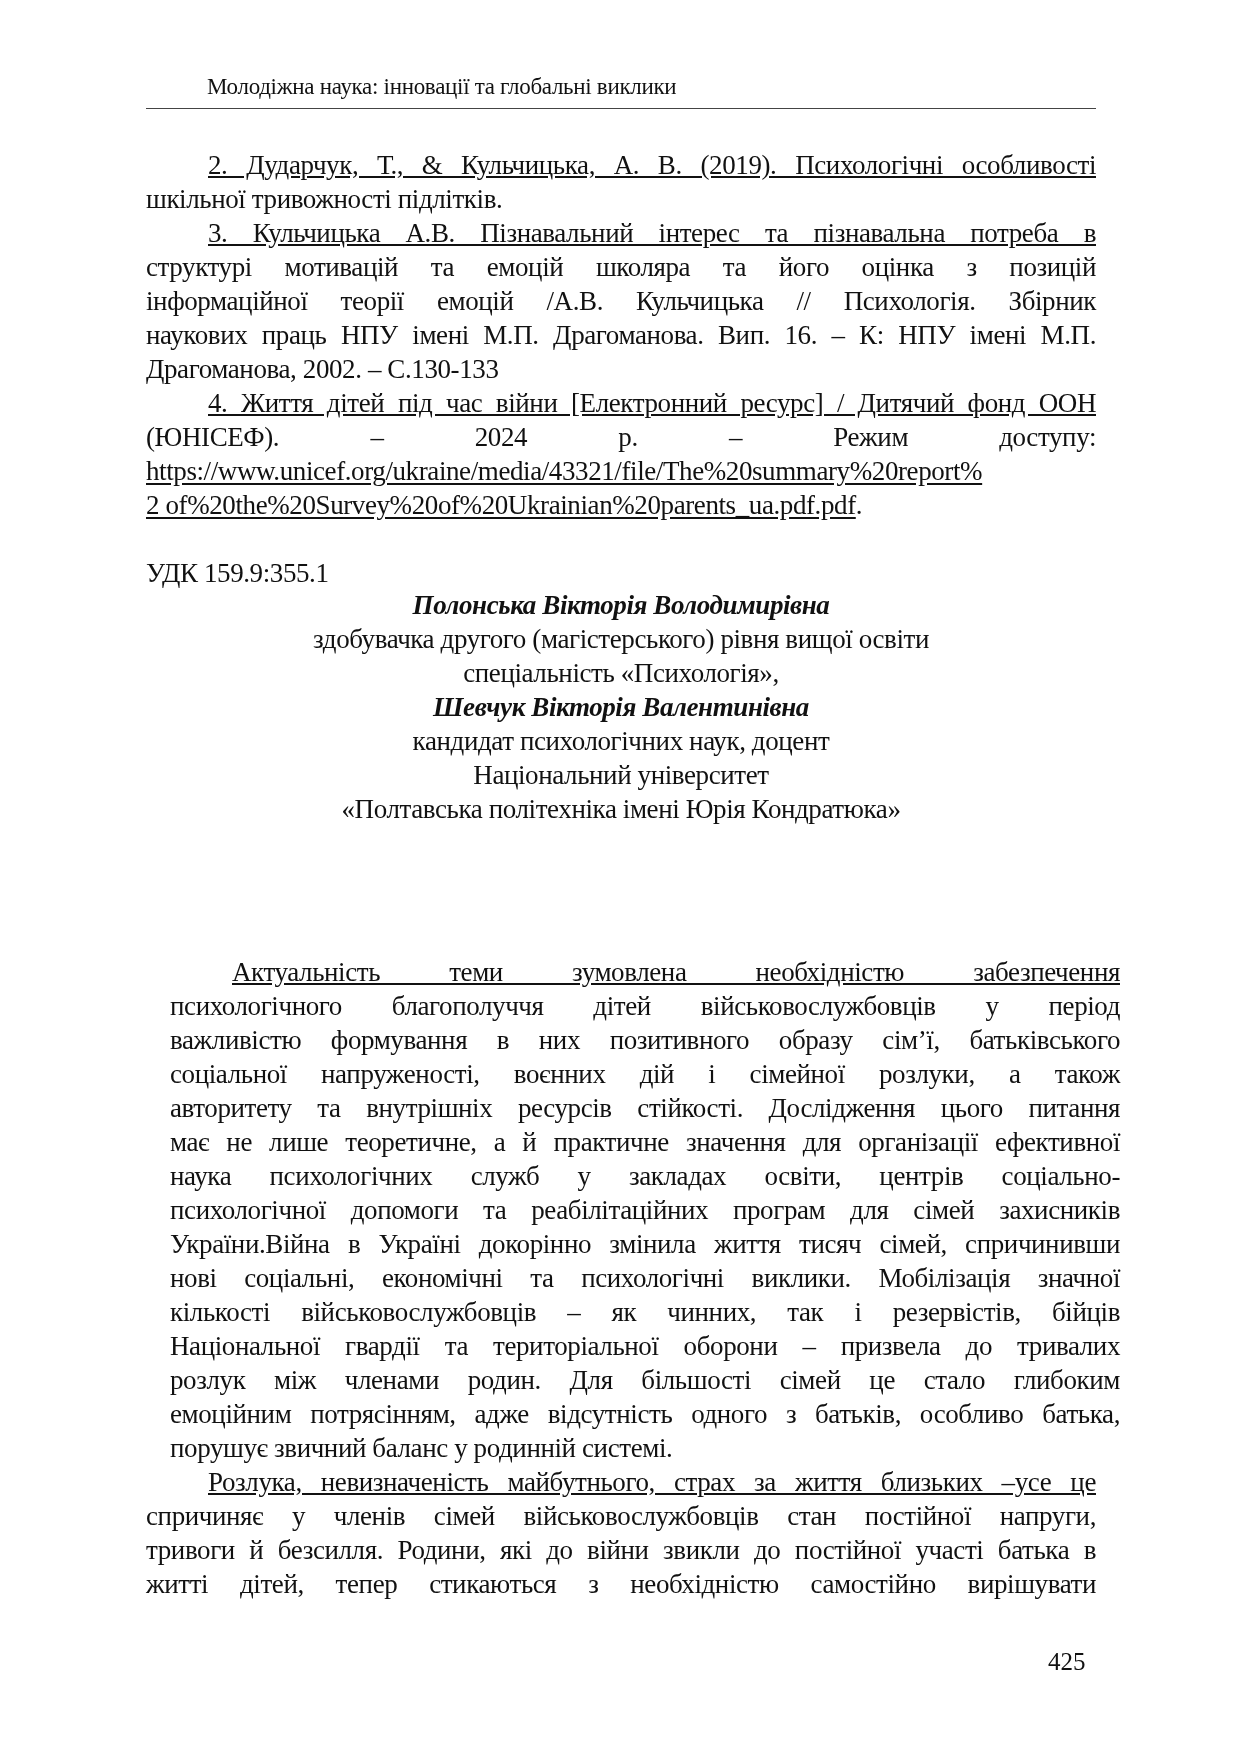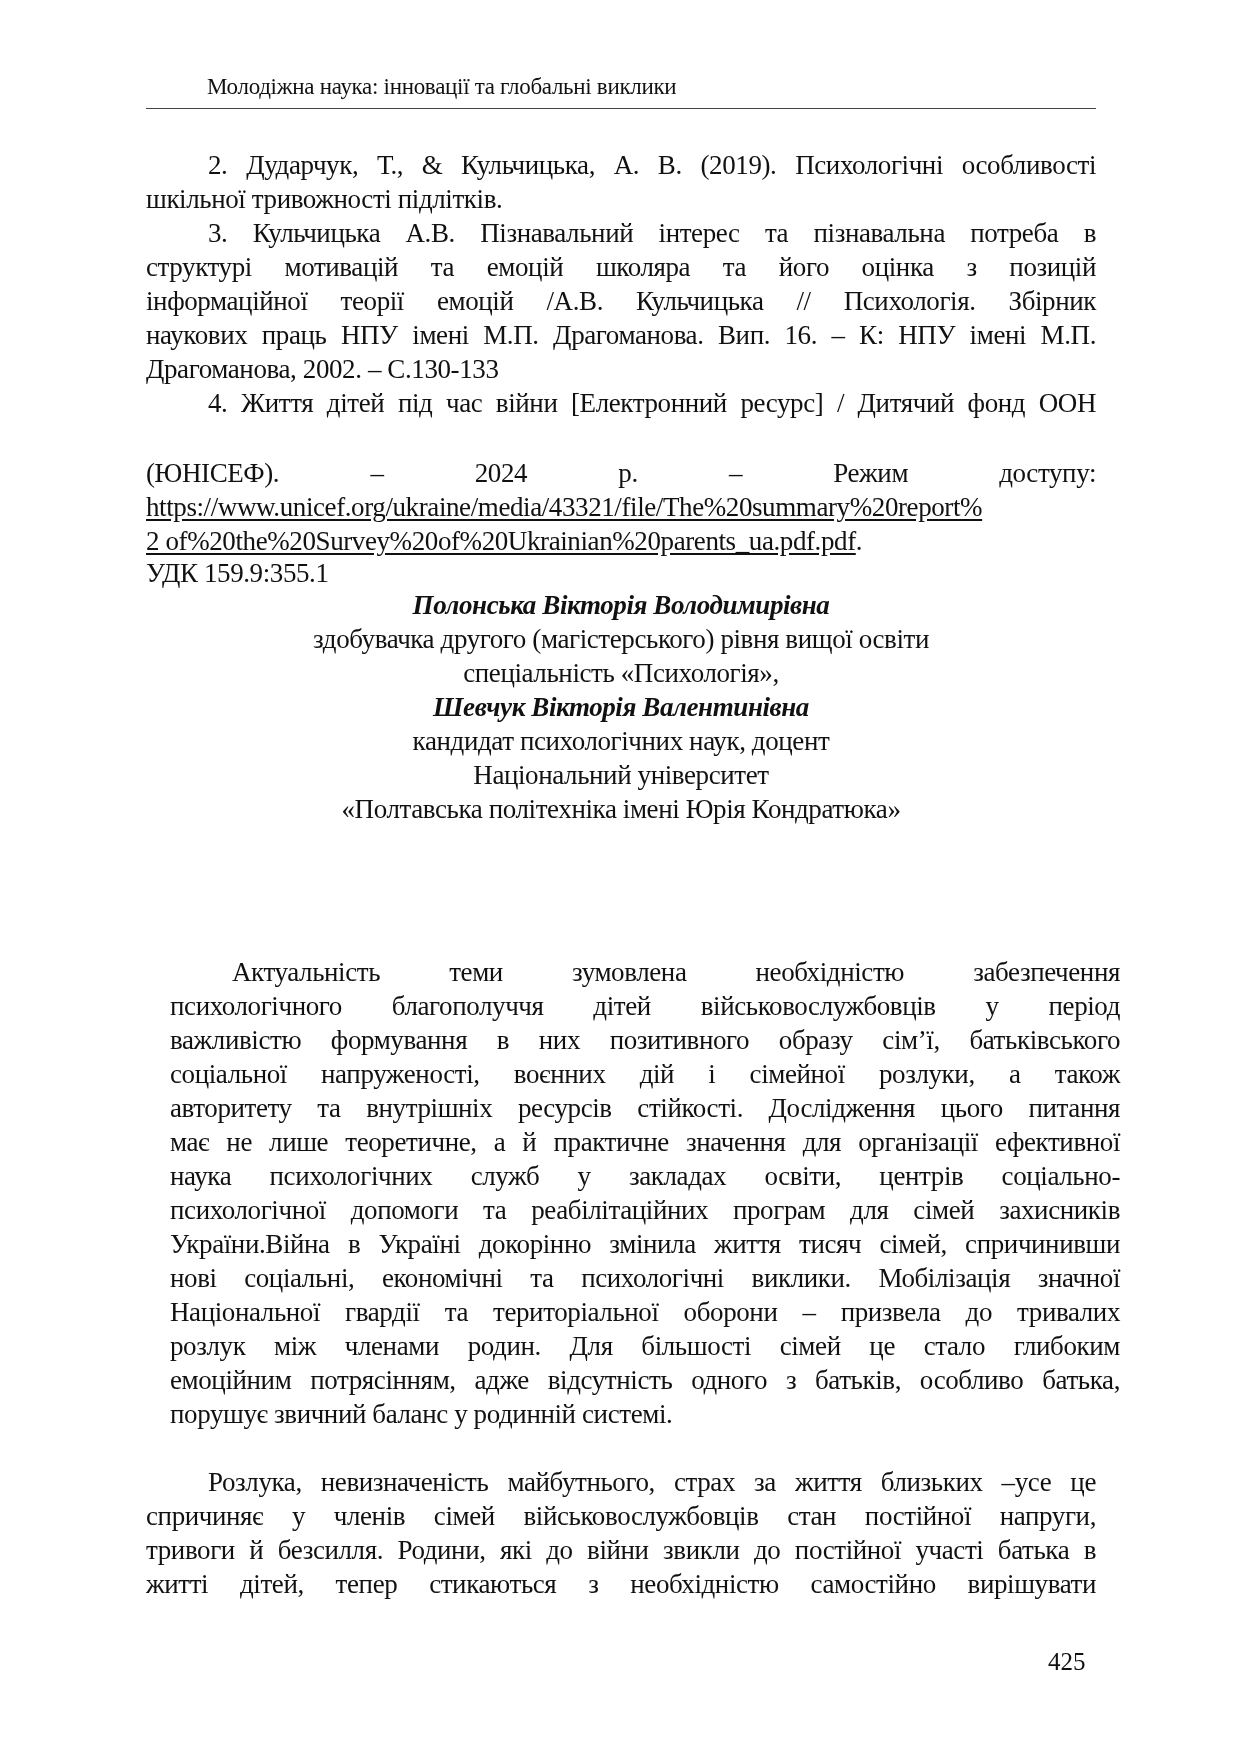--- a/index.html
+++ b/index.html
@@ -5,21 +5,21 @@
   html, body { margin: 0; padding: 0; background: #ffffff; }
   body { width: 1240px; height: 1754px; position: relative; overflow: hidden;
          font-family: "Liberation Serif", "DejaVu Serif", serif; color: #111; }
   .page { position: absolute; left: 0; top: 0; width: 1240px; height: 1754px; }
   .header-text { position: absolute; left: 207px; top: 74px; font-size: 23px; letter-spacing: -0.3px; }
   .header-rule { position: absolute; left: 146px; top: 108px; width: 950px; height: 0; border-top: 1.5px solid #444; }
   .block { position: absolute; left: 146px; width: 950px; }
   .line { display: block; height: 34px; line-height: 34px; font-size: 27px; white-space: nowrap;
           text-align: justify; text-align-last: justify; letter-spacing: -0.4px; }
   .line.last { text-align-last: left; }
-  .line.indent { padding-left: 62px; }
+  .line.indent { padding-left: 62px; text-decoration: underline; }
   .center { text-align: left; text-align-last: center; }
   .bi { font-weight: bold; font-style: italic; }
   .title { font-weight: bold; font-size: 27px; }
   a.link { color: #111; text-decoration: underline; text-underline-offset: 3px; }
   .page-num { position: absolute; left: 1048px; top: 1648px; font-size: 25px; }
 </style>
 </head>
 <body>
 
 <div class="page">
@@ -35,21 +35,21 @@
   <div class="block" style="top:216px;">
     <span class="line indent">3. Кульчицька А.В. Пізнавальний інтерес та пізнавальна потреба в</span>
     <span class="line">структурі мотивацій та емоцій школяра та його оцінка з позицій</span>
     <span class="line">інформаційної теорії емоцій /А.В. Кульчицька // Психологія. Збірник</span>
     <span class="line">наукових праць НПУ імені М.П. Драгоманова. Вип. 16. – К: НПУ імені М.П.</span>
     <span class="line last">Драгоманова, 2002. – С.130-133</span>
   </div>
 
   <div class="block" style="top:386px;">
     <span class="line indent">4. Життя дітей під час війни [Електронний ресурс] / Дитячий фонд ООН</span>
-    <span class="line" style="word-spacing:0;margin-top:36px;">
+    <span class="line" style="word-spacing:0;">
       <span style="white-space:pre;">(ЮНІСЕФ).    –    2024    р.    –    Режим    доступу:</span>
     </span>
     <span class="line">
       <a class="link">https://www.unicef.org/ukraine/media/43321/file/The%20summary%20report%</a>
     </span>
     <span class="line last"><a class="link">2 of%20the%20Survey%20of%20Ukrainian%20parents_ua.pdf.pdf</a><span>.</span></span>
   </div>
 
   <div class="block" style="top:556px;">
     <span class="line last">УДК 159.9:355.1</span>
@@ -70,20 +70,21 @@
     <span class="line indent">Актуальність теми зумовлена необхідністю забезпечення</span>
     <span class="line">психологічного благополуччя дітей військовослужбовців у період</span>
     <span class="line">важливістю формування в них позитивного образу сім’ї, батьківського</span>
     <span class="line">соціальної напруженості, воєнних дій і сімейної розлуки, а також</span>
     <span class="line">авторитету та внутрішніх ресурсів стійкості. Дослідження цього питання</span>
     <span class="line">має не лише теоретичне, а й практичне значення для організації ефективної</span>
     <span class="line">наука психологічних служб у закладах освіти, центрів соціально-</span>
     <span class="line">психологічної допомоги та реабілітаційних програм для сімей захисників</span>
     <span class="line">України.Війна в Україні докорінно змінила життя тисяч сімей, спричинивши</span>
     <span class="line">нові соціальні, економічні та психологічні виклики. Мобілізація значної</span>
+    <span class="line">кількості військовослужбовців – як чинних, так і резервістів, бійців</span>
     <span class="line">Національної гвардії та територіальної оборони – призвела до тривалих</span>
     <span class="line">розлук між членами родин. Для більшості сімей це стало глибоким</span>
     <span class="line">емоційним потрясінням, адже відсутність одного з батьків, особливо батька,</span>
     <span class="line last">порушує звичний баланс у родинній системі.</span>
   </div>
 
   <div class="block" style="top:1465px;">
     <span class="line indent">Розлука, невизначеність майбутнього, страх за життя близьких –усе це</span>
     <span class="line">спричиняє у членів сімей військовослужбовців стан постійної напруги,</span>
     <span class="line">тривоги й безсилля. Родини, які до війни звикли до постійної участі батька в</span>

